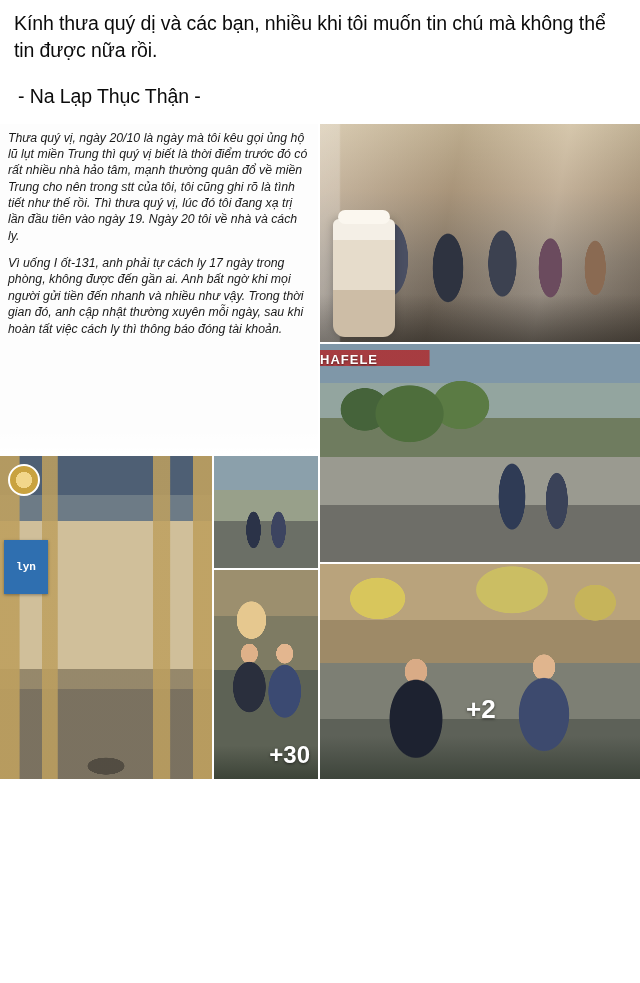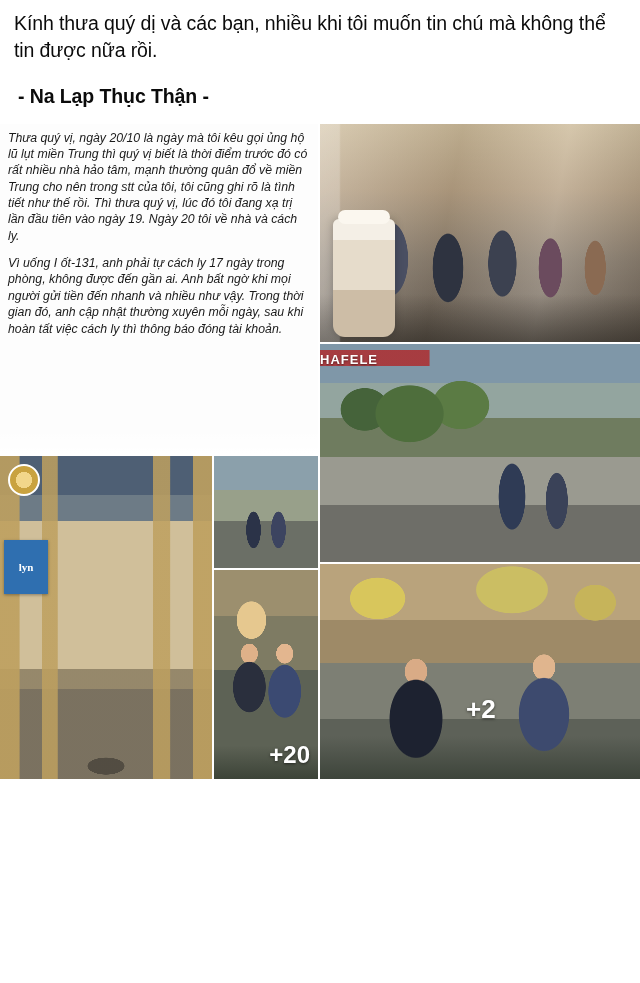--- a/index.html
+++ b/index.html
@@ -29,21 +29,21 @@
     font-size: 19.5px;
     line-height: 1.38;
     color: #0b0b0b;
     letter-spacing: -0.1px;
   }
   .post-text p {
     margin: 0 0 19px 0;
   }
   .post-text p.signature {
     margin: 4px 0 14px 0;
-    font-weight: 700;
+    font-weight: 400;
     font-size: 19.5px;
     padding-left: 4px;
   }
 
   
   .media {
     position: relative;
     width: 640px;
     height: 655px;
     margin-top: 2px;
@@ -227,21 +227,21 @@
       linear-gradient(to right, rgba(190,160,95,.9) 0 9%, transparent 9.5% 20%, rgba(190,160,95,.85) 20% 27%, transparent 27.5% 72%, rgba(190,160,95,.85) 72% 80%, transparent 80.5% 91%, rgba(190,160,95,.9) 91% 100%),
       linear-gradient(to bottom, transparent 0 20%, rgba(255,255,255,.18) 20% 66%, rgba(60,60,60,.35) 66% 100%),
       radial-gradient(ellipse 26px 12px at 50% 96%, rgba(0,0,0,.4) 0 70%, transparent 72%);
   }
   .signBox {
     position:absolute; left:4px; top:84px;
     width:44px; height:54px;
     background:#2f6fb0;
     color:#fff; font-size:11px; font-weight:700;
     display:flex; align-items:center; justify-content:center;
-    font-family:Liberation Serif, serif;
+    font-family:Liberation Mono, monospace;
     box-shadow:0 1px 3px rgba(0,0,0,.35);
   }
   .logoCircle{
     position:absolute; left:8px; top:8px;
     width:28px; height:28px; border-radius:50%;
     background: radial-gradient(circle at 50% 50%, #f2d68a 0 40%, #c9a23f 41% 100%);
     border:2px solid #fff;
   }
 
   
@@ -310,17 +310,17 @@
       <div class="logoCircle"></div>
       <div class="signBox">lyn</div>
     </div>
 
     <div class="tile tile-e">
       <div class="ph phE"></div>
     </div>
 
     <div class="tile tile-f">
       <div class="ph phF"></div>
-      <div class="overlay-count count-60">+20</div>
+      <div class="overlay-count count-60">+30</div>
     </div>
 
   </div>
 </div>
 
 </body></html>

